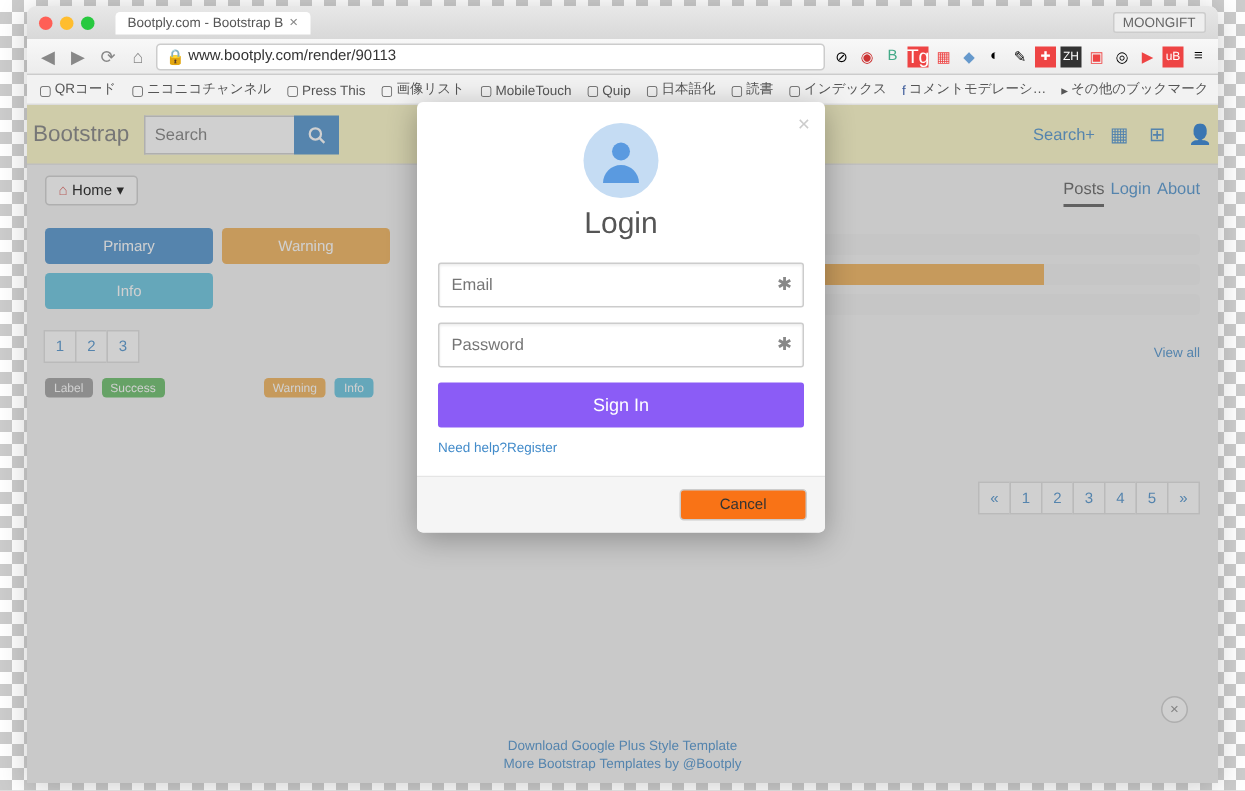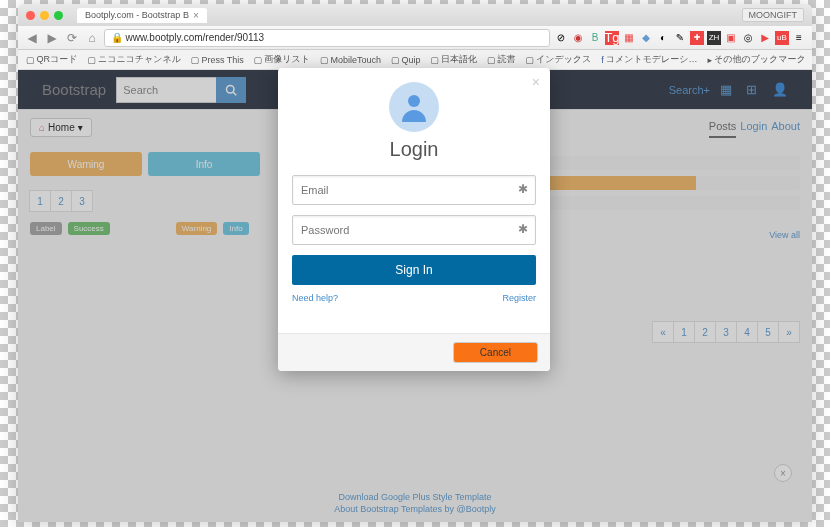--- a/index.html
+++ b/index.html
@@ -28,21 +28,21 @@
 .ext-icons span{width:14px;height:14px;font-size:10px;display:flex;align-items:center;justify-content:center}
 
 .bmbar { height:20px; background:#f2f2f2; border-bottom:1px solid #ddd; display:flex; align-items:center; padding:0 8px; gap:10px; font-size:9px; color:#555; }
 .bm-item{display:flex;align-items:center;gap:2px;white-space:nowrap}
 .bm-other{margin-left:auto}
 
 
 .page { position:relative; height:452px; background:#f5f5f5; }
 .page-dim { position:absolute; inset:0; background:rgba(120,120,120,.35); z-index:5; }
 
-.topnav { height:40px; background:#0f172a; border-bottom:1px solid #e5e5e5; display:flex; align-items:center; padding:0 24px; gap:10px; }
+.topnav { height:40px; background:#fef9c3; border-bottom:1px solid #e5e5e5; display:flex; align-items:center; padding:0 4px; gap:10px; }
 .brand { color:#777; font-size:15px; }
 .search-wrap{display:flex}
 .search-in { width:100px; height:26px; border:1px solid #ccc; border-right:none; padding:0 6px; font-size:11px; }
 .search-btn { width:30px; height:26px; background:#428bca; border:none; color:#fff; display:flex;align-items:center;justify-content:center; }
 .spacer{flex:1}
 .navlink{color:#428bca;font-size:11px}
 .nav-ico-r{width:16px;height:16px;color:#428bca;font-size:13px}
 
 .crumb-row{padding:6px 12px;display:flex;align-items:center;gap:10px}
 .home-btn{background:#fff;border:1px solid #ccc;border-radius:3px;padding:3px 8px;font-size:10px;display:flex;align-items:center;gap:3px}
@@ -84,22 +84,22 @@
 
 .modal{position:absolute;z-index:10;top:64px;left:260px;width:272px;background:#fff;border-radius:4px;box-shadow:0 4px 20px rgba(0,0,0,.3)}
 .modal-close{position:absolute;top:6px;right:10px;color:#ccc;font-size:14px;cursor:pointer}
 .modal-body{padding:14px 14px 6px;text-align:center}
 .avatar{width:50px;height:50px;border-radius:50%;background:#c5dcf3;margin:0 auto 6px;display:flex;align-items:center;justify-content:center}
 .avatar svg{width:36px;height:36px}
 .modal-title{font-size:20px;font-weight:300;color:#555;margin-bottom:14px}
 .field{position:relative;margin-bottom:10px}
 .field input{width:100%;height:30px;border:1px solid #ccc;border-radius:2px;padding:0 24px 0 8px;font-size:11px;box-shadow:inset 0 1px 2px rgba(0,0,0,.08)}
 .field-ast{position:absolute;right:8px;top:7px;color:#888;font-size:12px}
-.signin{width:100%;height:30px;background:#0369a1;color:#fff;border:none;border-radius:2px;font-size:12px;margin-bottom:8px}
-.modal-links{display:flex;justify-content:space-between;font-size:9px;color:#428bca;margin-bottom:24px}
+.signin{width:100%;height:30px;background:#8b5cf6;color:#fff;border:none;border-radius:2px;font-size:12px;margin-bottom:8px}
+.modal-links{display:flex;font-size:9px;color:#428bca;margin-bottom:8px}
 .modal-foot{background:#f5f5f5;border-top:1px solid #e5e5e5;padding:8px 12px;text-align:right;border-radius:0 0 4px 4px}
 .cancel{background:#f97316;border:1px solid #ccc;border-radius:3px;padding:4px 26px;font-size:10px;color:#333}
 </style>
 </head>
 <body>
 
 <div class="checker"></div>
 
 <div class="browser">
 
@@ -190,20 +190,21 @@
       <div class="tabs-right">
         <span class="tabr active">Posts</span>
         <span class="tabr">Login</span>
         <span class="tabr">About</span>
       </div>
     </div>
 
     <div class="content">
       <div class="col-left">
         <div class="btn-grid">
+          <button class="btn btn-primary">Primary</button>
           <button class="btn btn-warning">Warning</button>
           <button class="btn btn-info">Info</button>
         </div>
         <div class="pager">
           <span>1</span>
           <span>2</span>
           <span>3</span>
         </div>
         <div class="labels">
           <span class="lbl lbl-default">Label</span>
@@ -234,21 +235,21 @@
           <span>5</span>
           <span>»</span>
         </div>
       </div>
     </div>
 
     <span class="closebadge">×</span>
 
     <div class="footer">
       <div>Download Google Plus Style Template</div>
-      <div>About Bootstrap Templates by @Bootply</div>
+      <div>More Bootstrap Templates by @Bootply</div>
     </div>
 
     <div class="page-dim"></div>
   </div>
 
   <div class="modal">
     <span class="modal-close">×</span>
     <div class="modal-body">
       <div class="avatar">
         <svg viewBox="0 0 24 24">

